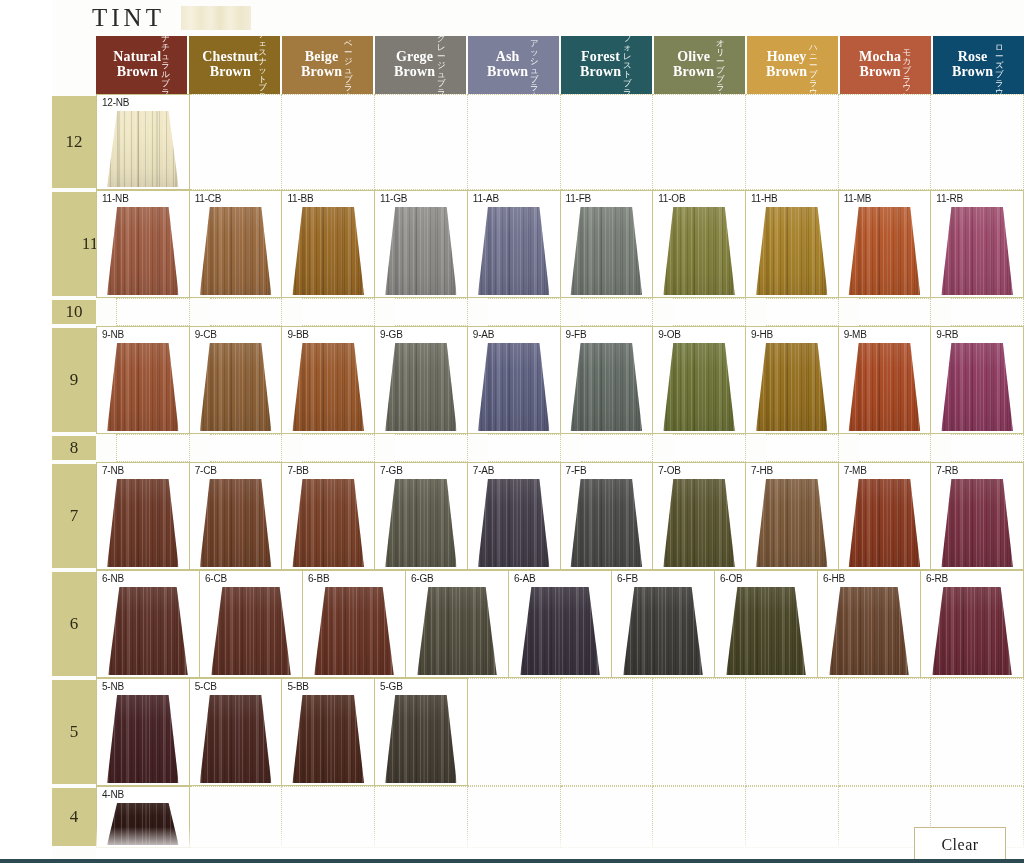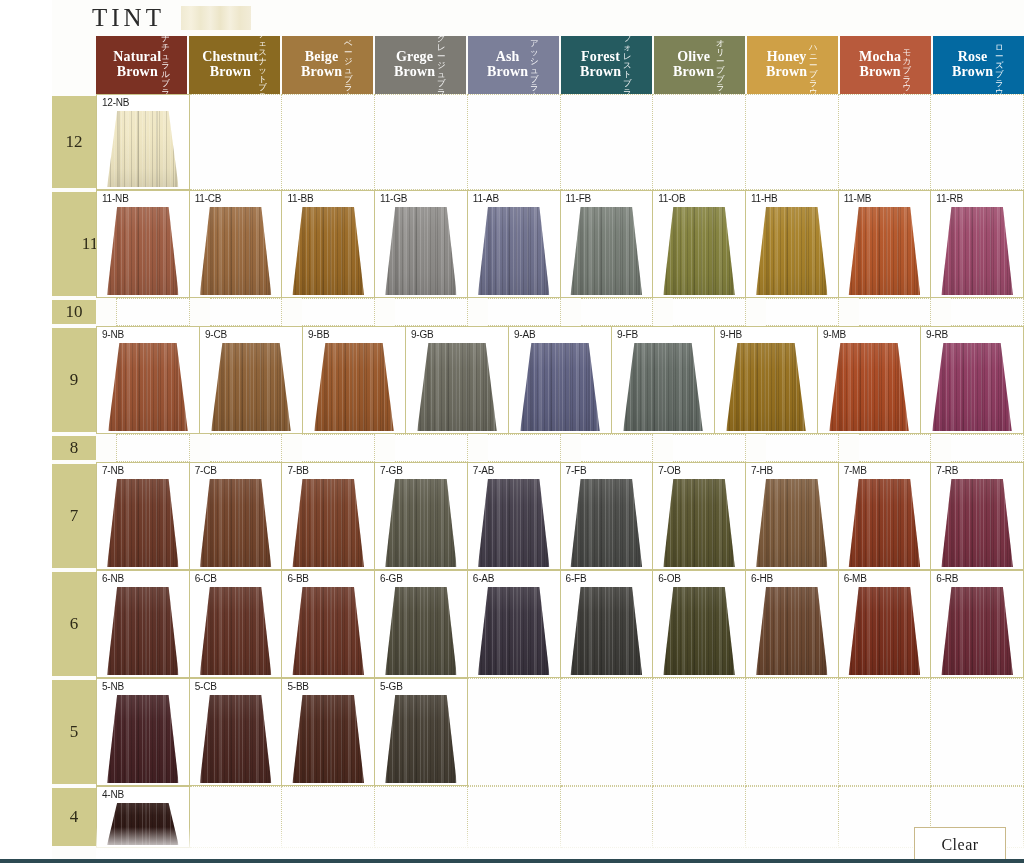--- a/index.html
+++ b/index.html
@@ -285,21 +285,21 @@
             </div>
             <div class="head-jp">ハニーブラウン</div>
           </div>
           <div class="head-cell" style="background: rgb(184, 90, 60);">
             <div class="head-en">
               <div>Mocha</div>
               <div>Brown</div>
             </div>
             <div class="head-jp">モカブラウン</div>
           </div>
-          <div class="head-cell" style="background: #0369a1;">
+          <div class="head-cell" style="background: #0c4a6e;">
             <div class="head-en">
               <div>Rose</div>
               <div>Brown</div>
             </div>
             <div class="head-jp">ローズブラウン</div>
           </div>
         </div>
     </div>
 
     <div id="body-rows">
@@ -488,20 +488,29 @@
           <div class="sw-cell">
             <div class="sw-code">9-FB</div>
             <div class="sw-shape">
               <div class="base" style="background: rgb(100, 108, 102);"></div>
               <div class="strands"></div>
               <div class="strands2"></div>
               <div class="sheen"></div>
             </div>
           </div>
           <div class="sw-cell">
+            <div class="sw-code">9-OB</div>
+            <div class="sw-shape">
+              <div class="base" style="background: rgb(110, 116, 55);"></div>
+              <div class="strands"></div>
+              <div class="strands2"></div>
+              <div class="sheen"></div>
+            </div>
+          </div>
+          <div class="sw-cell">
             <div class="sw-code">9-HB</div>
             <div class="sw-shape">
               <div class="base" style="background: rgb(150, 112, 31);"></div>
               <div class="strands"></div>
               <div class="strands2"></div>
               <div class="sheen"></div>
             </div>
           </div>
           <div class="sw-cell">
             <div class="sw-code">9-MB</div>
@@ -702,29 +711,20 @@
           <div class="sw-cell">
             <div class="sw-code">6-HB</div>
             <div class="sw-shape">
               <div class="base" style="background: rgb(107, 71, 48);"></div>
               <div class="strands"></div>
               <div class="strands2"></div>
               <div class="sheen"></div>
             </div>
           </div>
           <div class="sw-cell">
-            <div class="sw-code">6-MB</div>
-            <div class="sw-shape">
-              <div class="base" style="background: rgb(122, 47, 29);"></div>
-              <div class="strands"></div>
-              <div class="strands2"></div>
-              <div class="sheen"></div>
-            </div>
-          </div>
-          <div class="sw-cell">
             <div class="sw-code">6-RB</div>
             <div class="sw-shape">
               <div class="base" style="background: rgb(110, 44, 57);"></div>
               <div class="strands"></div>
               <div class="strands2"></div>
               <div class="sheen"></div>
             </div>
           </div>
         </div>
         <div class="grid-row h-row">

